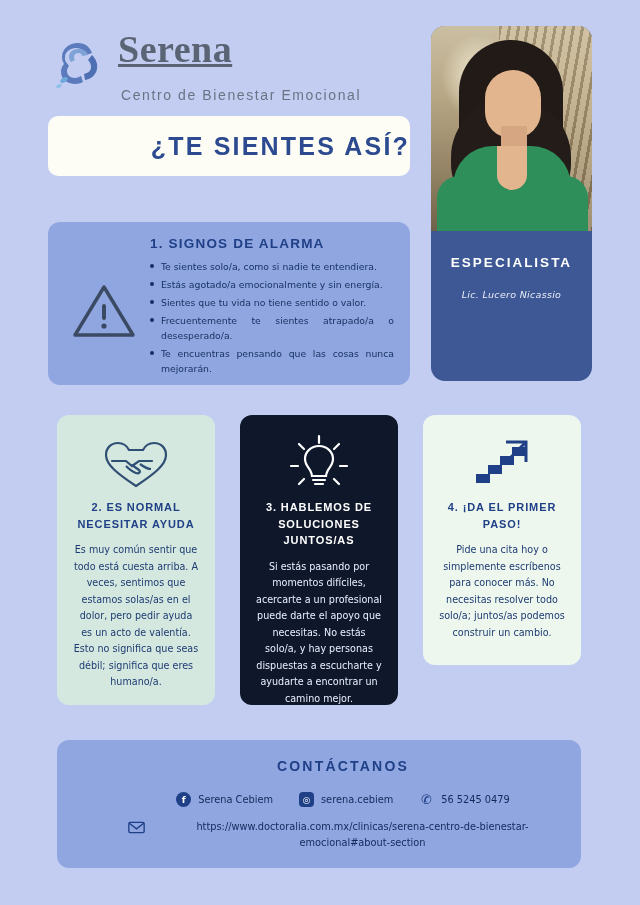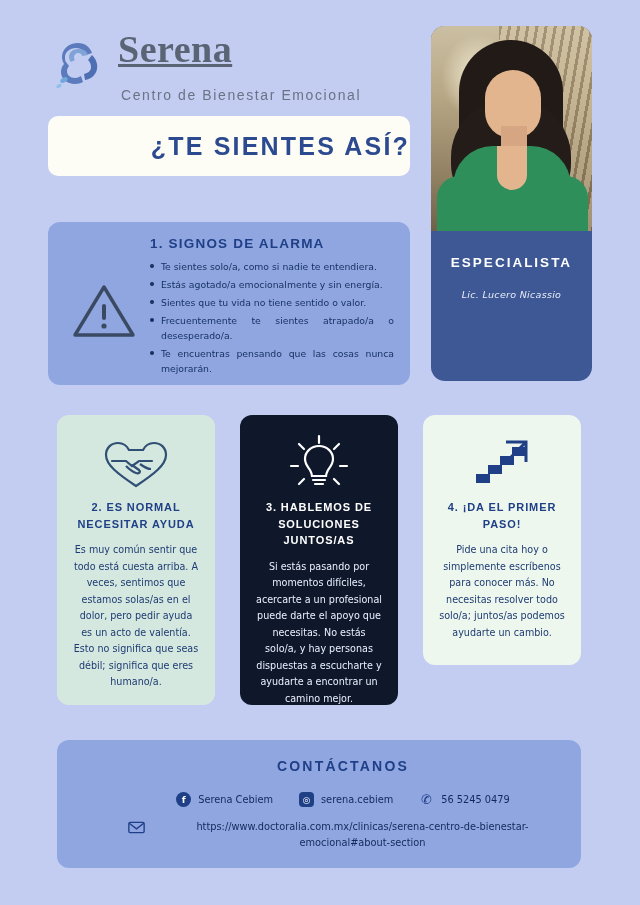--- a/index.html
+++ b/index.html
@@ -423,21 +423,21 @@
         <rect x="4" y="38" width="14" height="9"></rect>
         <rect x="16" y="29" width="14" height="9"></rect>
         <rect x="28" y="20" width="14" height="9"></rect>
         <rect x="40" y="11" width="14" height="9"></rect>
       </g>
       <path d="M34 6h20v20" fill="none" stroke="#1f3f86" stroke-width="3"></path>
       <path d="M54 6 L36 24" stroke="#1f3f86" stroke-width="3"></path>
     </svg>
   </div>
   <h3>4. ¡DA EL PRIMER PASO!</h3>
-  <p>Pide una cita hoy o simplemente escríbenos para conocer más. No necesitas resolver todo solo/a; juntos/as podemos ayudarte un cambio.</p>
+  <p>Pide una cita hoy o simplemente escríbenos para conocer más. No necesitas resolver todo solo/a; juntos/as podemos construir un cambio.</p>
 </div>
 
 <div class="contact">
   <h2>CONTÁCTANOS</h2>
 
   <div class="contact-row">
     <div class="ci">
       <span class="badge">f</span>
       <span>Serena Cebiem</span>
     </div>

